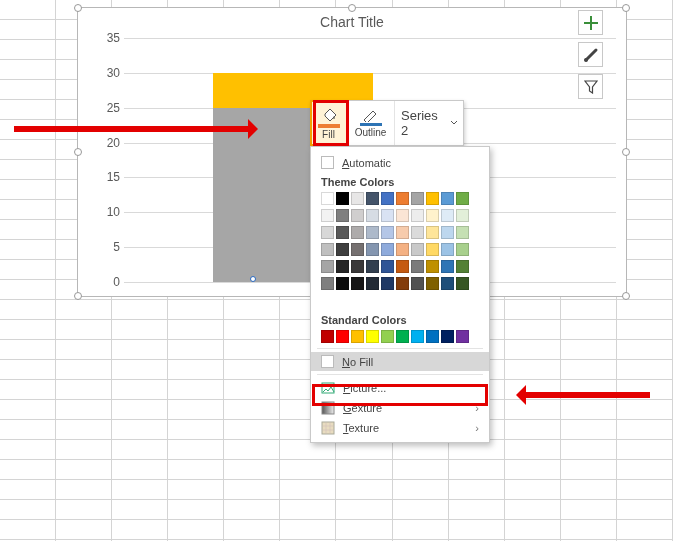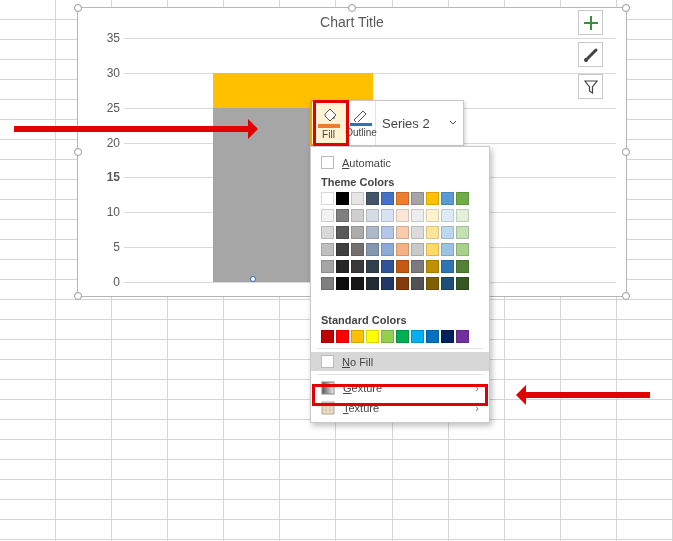--- a/index.html
+++ b/index.html
@@ -19,21 +19,21 @@
 .bar { position: absolute; }
 .bar-orange { background: #ffc000; }
 .bar-gray { background: #a6a6a6; }
 .datapoint-sel { position: absolute; width: 6px; height: 6px; border: 1px solid #2a6ac1; background: #fff; border-radius: 50%; transform: translate(-50%, -50%); }
 
 .side-btn { position: absolute; left: 578px; width: 25px; height: 25px; border: 1px solid #c8c8c8; background: #fff; display: flex; align-items: center; justify-content: center; }
 
 .mini-toolbar { position: absolute; left: 310px; top: 100px; width: 154px; height: 46px; background: #fff; border: 1px solid #c9c9c9; box-shadow: 1px 2px 4px rgba(0,0,0,.2); display: flex; align-items: stretch; }
 .fill-btn { width: 36px; border-right: 1px solid #e4e4e4; display: flex; flex-direction: column; align-items: center; justify-content: center; gap: 1px; background: #fff3d6; outline: 2px solid #f2a100; outline-offset: -1px; }
 .fill-btn .underline { width: 22px; height: 4px; background: #ed7d31; }
-.outline-btn { width: 29px; display: flex; flex-direction: column; align-items: center; justify-content: center; gap: 1px; border-right: 1px solid #e4e4e4; }
+.outline-btn { width: 48px; display: flex; flex-direction: column; align-items: center; justify-content: center; gap: 1px; border-right: 1px solid #e4e4e4; }
 .outline-btn .underline { width: 22px; height: 3px; background: #2e74b5; }
 .mini-label { font-size: 10px; color: #444; }
 .series-dd { flex: 1; display: flex; align-items: center; padding: 0 6px; gap: 4px; font-size: 13px; color: #444; justify-content: space-between; }
 
 .color-panel { position: absolute; left: 310px; top: 146px; width: 180px; background: #fff; border: 1px solid #c9c9c9; box-shadow: 2px 3px 6px rgba(0,0,0,.25); padding: 6px 0 4px; }
 .cp-row { display: flex; align-items: center; padding: 3px 10px; gap: 8px; font-size: 11px; color: #444; }
 .cp-row.hover { background: #d7d7d7; }
 .cp-header { font-weight: bold; font-size: 11px; color: #444; padding: 4px 10px 2px; }
 .cp-sep { height: 1px; background: #e3e3e3; margin: 3px 6px; }
 .swatch-box { width: 13px; height: 13px; border: 1px solid #bbb; background: #fff; }
@@ -451,21 +451,21 @@
   <div class="chart-title">Chart Title</div>
   <div class="plot">
     <div></div>
   <div class="gridline" style="top: 100%;"></div>
       <div class="ylabel" style="top: 100%;">0</div>
       <div class="gridline" style="top: 85.7143%;"></div>
       <div class="ylabel" style="top: 85.7143%;">5</div>
       <div class="gridline" style="top: 71.4286%;"></div>
       <div class="ylabel" style="top: 71.4286%;">10</div>
       <div class="gridline" style="top: 57.1429%;"></div>
-      <div class="ylabel" style="top: 57.1429%; font-weight: bold;">15</div>
+      <div class="ylabel" style="top: 57.1429%;">15</div>
       <div class="gridline" style="top: 42.8571%;"></div>
       <div class="ylabel" style="top: 42.8571%;">20</div>
       <div class="gridline" style="top: 28.5714%;"></div>
       <div class="ylabel" style="top: 28.5714%;">25</div>
       <div class="gridline" style="top: 14.2857%;"></div>
       <div class="ylabel" style="top: 14.2857%;">30</div>
       <div class="gridline" style="top: 0%;"></div>
       <div class="ylabel" style="top: 0%;">35</div>
       <div class="bar bar-orange" style="left: 107px; width: 160px; bottom: 0px; height: 85.7143%;"></div>
       <div class="bar bar-gray" style="left: 107px; width: 160px; bottom: 0px; height: 71.4286%;"></div>
@@ -616,20 +616,28 @@
       <div class="sw" style="background: rgb(112, 48, 160);"></div>
     </div>
   <div class="cp-sep"></div>
   <div class="cp-row hover">
     <div class="swatch-box"></div>
     <span><span class="underline-char">N</span><span>o Fill</span></span>
   </div>
   <div class="cp-sep"></div>
   <div class="cp-row">
     <svg width="14" height="14">
+        <rect x="1" y="2" width="12" height="10" fill="none" stroke="#3a7"></rect>
+        <circle cx="5" cy="5" r="1" fill="#fc0"></circle>
+        <path d="M2 11l3-3 2 2 3-4 3 5" fill="none" stroke="#3a7"></path>
+      </svg>
+    <span><span class="underline-char">P</span><span>icture...</span></span>
+  </div>
+  <div class="cp-row">
+    <svg width="14" height="14">
         <defs>
           <linearGradient id="g">
             <stop offset="0" stop-color="#555"></stop>
             <stop offset="1" stop-color="#eee"></stop>
           </linearGradient>
         </defs>
         <rect x="1" y="1" width="12" height="12" fill="url(#g)" stroke="#888"></rect>
       </svg>
     <span><span class="underline-char">G</span><span>exture</span></span>
     <span class="sub">›</span>

